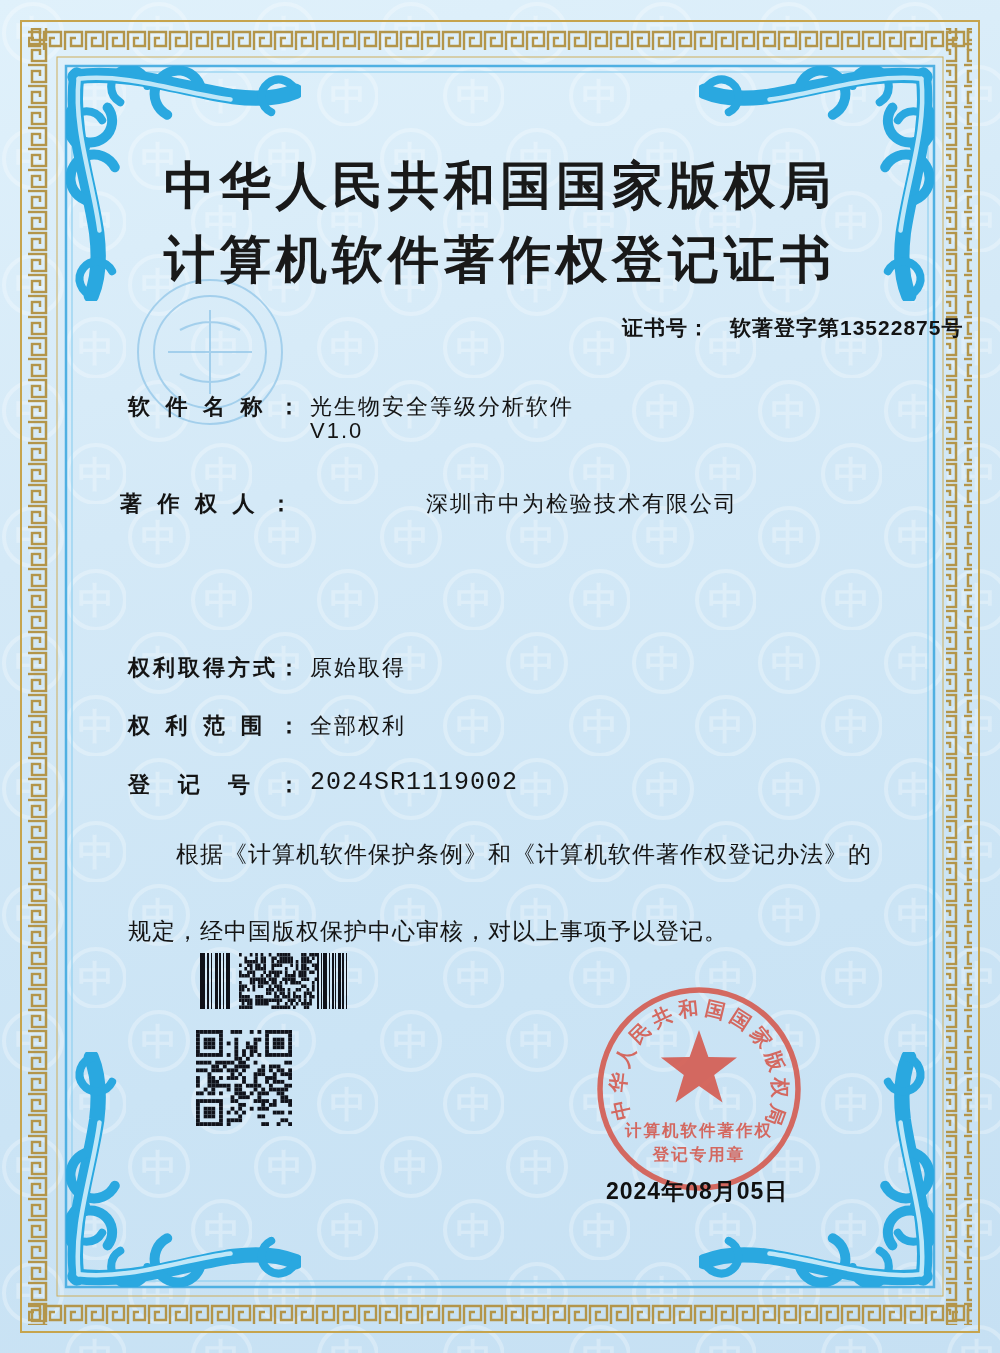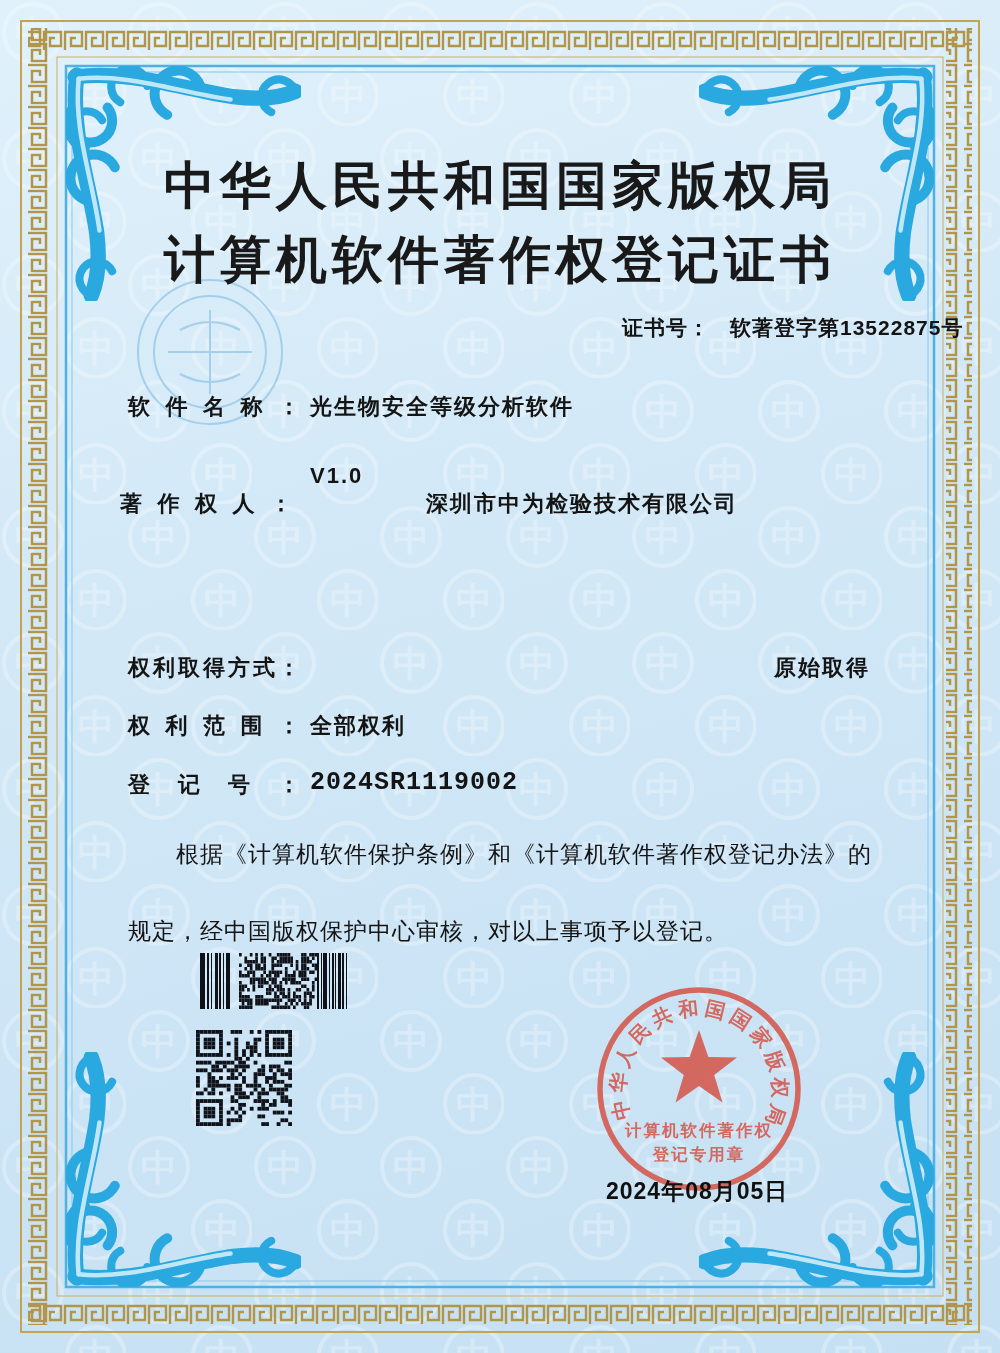--- a/index.html
+++ b/index.html
@@ -14,21 +14,21 @@
     position:absolute;left:0;right:0;text-align:center;
     font-family:"Liberation Serif","DejaVu Serif",serif;
     font-weight:bold;font-size:51px;letter-spacing:5px;color:#191919;
   }
   .title1{top:152px;}
   .title2{top:226px;}
   .certno{position:absolute;top:314px;left:622px;display:flex;gap:20px;
     font-weight:bold;font-size:21px;letter-spacing:1px;}
   .fieldrow{position:absolute;display:flex;}
   .flabel{width:172px;font-weight:bold;font-size:22px;text-align:justify;text-align-last:justify;}
-  .fvalue{position:absolute;left:182px;width:560px;font-weight:bold;font-size:22px;letter-spacing:2px;white-space:nowrap;}
+  .fvalue{position:absolute;left:182px;width:560px;font-weight:normal;font-size:22px;letter-spacing:2px;white-space:nowrap;}
   .mono{font-family:"Liberation Mono","DejaVu Sans Mono",monospace;font-size:25px;letter-spacing:1px;}
   .statement{position:absolute;font-weight:normal;font-size:23px;letter-spacing:1px;white-space:nowrap;}
   .dateline{position:absolute;top:1176px;left:606px;font-weight:bold;font-size:23px;letter-spacing:1px;color:#101010;}
   
   .barcode{position:absolute;left:199px;top:952px;}
   .qrcode{position:absolute;left:196px;top:1030px;}
   .sealbox{position:absolute;left:586px;top:976px;}
 </style>
 </head>
 <body>
@@ -108,30 +108,30 @@
 
   <div class="certno">
     <span>证书号：</span>
     <span>软著登字第13522875号</span>
   </div>
 
   <div class="fieldrow" style="left:128px;top:381px;width:740px;margin-top:11px;">
     <span class="flabel">软件名称：</span>
     <span class="fvalue" style="left:182px;">光生物安全等级分析软件</span>
   </div>
-  <div class="fvalue" style="left:310px;top:418px;margin-top:45px;">V1.0</div>
+  <div class="fvalue" style="left:310px;top:418px;">V1.0</div>
 
   <div class="fieldrow" style="left:120px;top:489px;width:740px;">
     <span class="flabel">著作权人：</span>
     <span class="fvalue" style="left:182px;text-align:center;">深圳市中为检验技术有限公司</span>
   </div>
 
   <div class="fieldrow" style="left:128px;top:653px;width:740px;">
     <span class="flabel">权利取得方式：</span>
-    <span class="fvalue" style="left:182px;text-align:right;">原始取得</span>
+    <span class="fvalue" style="left:182px;">原始取得</span>
   </div>
 
   <div class="fieldrow" style="left:128px;top:711px;width:740px;">
     <span class="flabel">权利范围：</span>
     <span class="fvalue" style="left:182px;">全部权利</span>
   </div>
 
   <div class="fieldrow" style="left:128px;top:770px;width:740px;">
     <span class="flabel">登记号：</span>
     <span class="fvalue mono" style="left:182px;top:-2px;">2024SR1119002</span>

